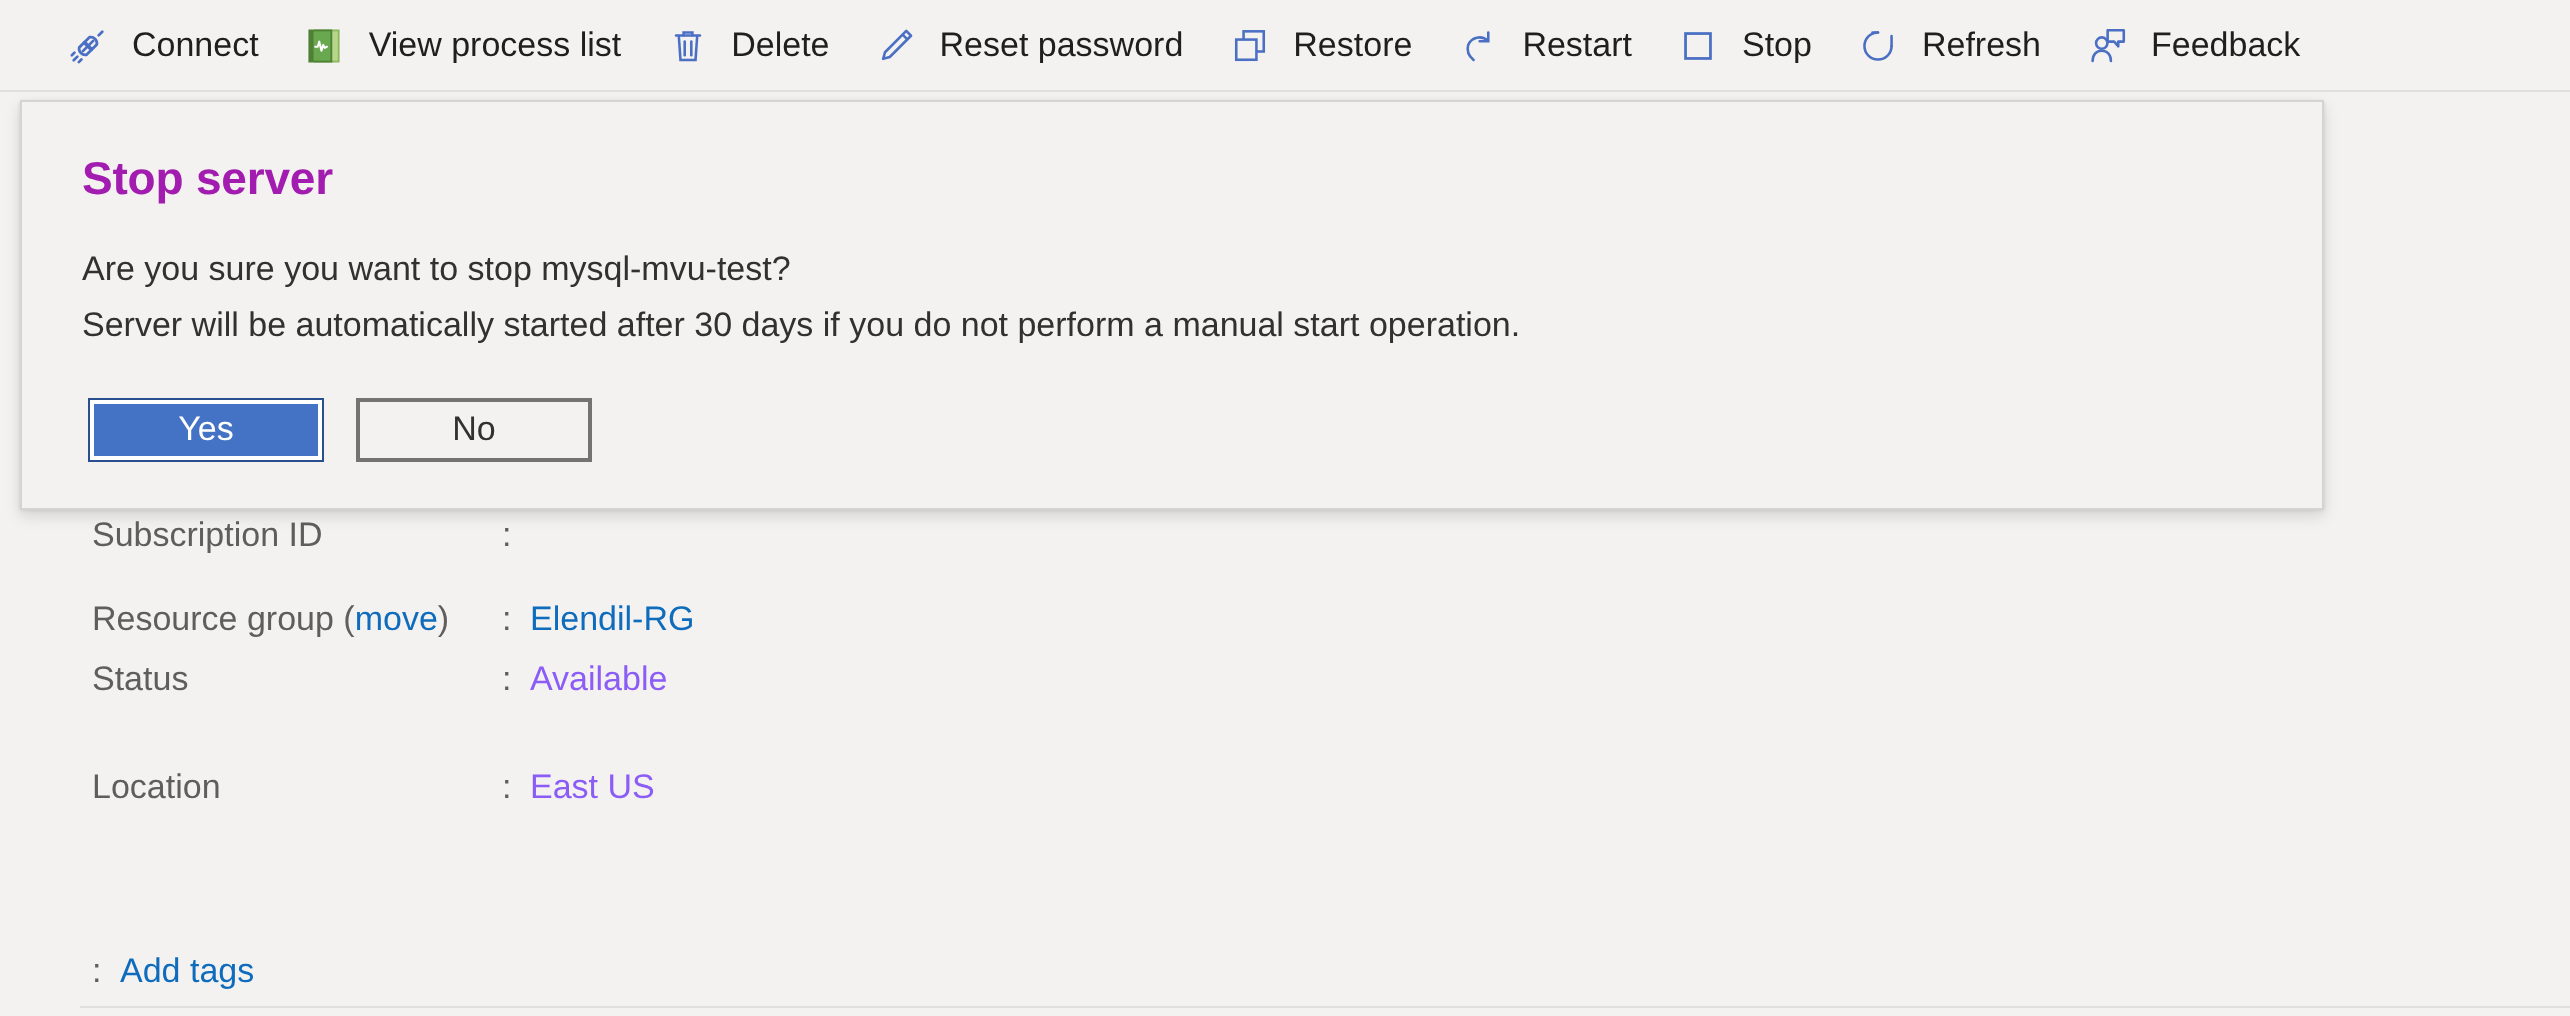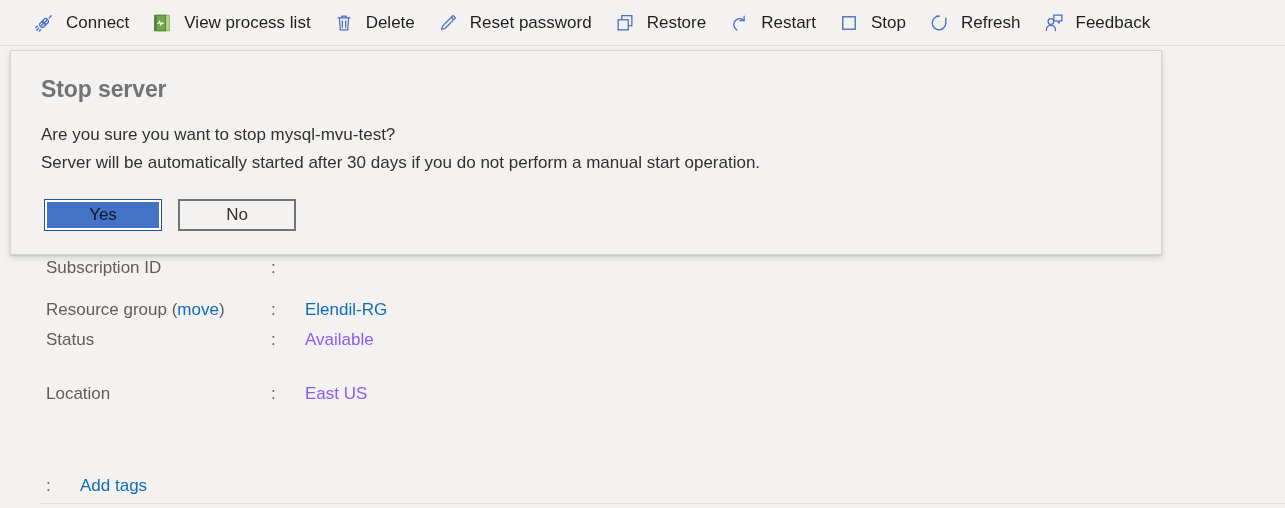--- a/index.html
+++ b/index.html
@@ -93,21 +93,20 @@
     height: 462px;
     background: #f3f2f1;
   }
   .prop-row {
     position: absolute;
     left: 46px;
     display: flex;
     align-items: baseline;
     font-size: 17px;
     white-space: nowrap;
-    gap: 20px;
   }
   .prop-key {
     width: 205px;
     color: #605e5c;
     flex: 0 0 auto;
   }
   .prop-colon {
     width: 14px;
     color: #605e5c;
     flex: 0 0 auto;
@@ -139,21 +138,21 @@
     box-shadow: 0 3.2px 7.2px rgba(0,0,0,0.13), 0 0.6px 1.8px rgba(0,0,0,0.11);
     box-sizing: border-box;
     z-index: 20;
   }
   #dialog-title {
     position: absolute;
     left: 30px;
     top: 25px;
     font-size: 23px;
     font-weight: bold;
-    color: #737373;
+    color: #a21caf;
     letter-spacing: -0.1px;
   }
   #dialog-body {
     position: absolute;
     left: 30px;
     top: 70px;
     font-size: 17px;
     color: #323130;
     line-height: 28px;
   }
@@ -171,21 +170,21 @@
     font-size: 17px;
     height: 32px;
     box-sizing: border-box;
     cursor: pointer;
     padding: 0 12px;
     text-align: center;
   }
   #yes-button {
     width: 118px;
     background: #4472c4;
-    color: #0f172a;
+    color: #ffffff;
     border: 1px solid #2a4f8f;
     outline: 2px solid #ffffff;
     outline-offset: -3px;
     font-weight: normal;
     margin-right: 16px;
   }
   #no-button {
     width: 118px;
     background: #f3f2f1;
     color: #323130;

